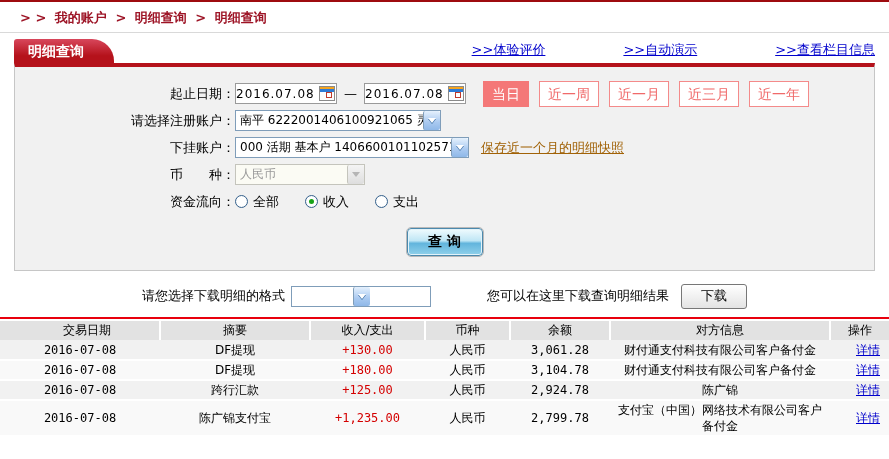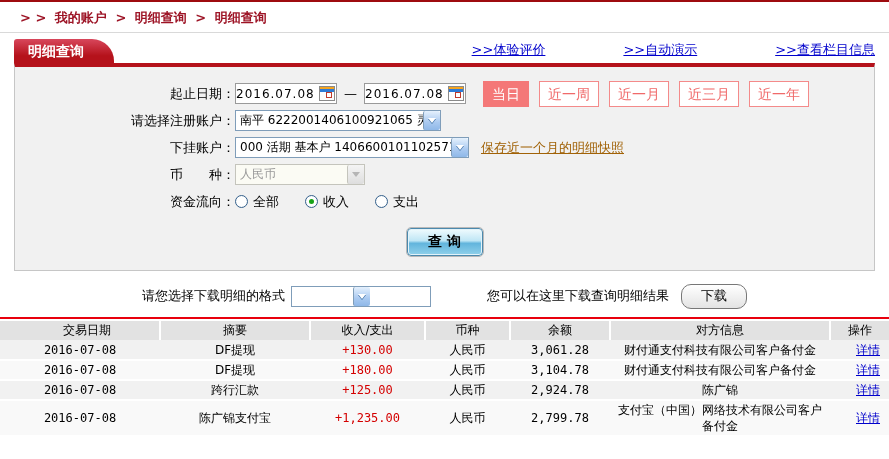--- a/index.html
+++ b/index.html
@@ -121,21 +121,21 @@
   }
 
   .download-row {
     margin-top: 12px; height: 26px;
     display: flex; align-items: center; justify-content: center;
   }
   .dl-label { margin-right: 6px; }
   .dl-hint { margin-left: 56px; margin-right: 12px; }
   .dl-select { width: 140px; flex-direction: column; }
   .dl-btn {
-    width: 66px; height: 25px; border: 1px solid #777; border-radius: 10px;
+    width: 66px; height: 25px; border: 1px solid #777; border-radius: 3px;
     background: linear-gradient(#ffffff, #e3e3e3);
     font-family: inherit; font-size: 13px; cursor: pointer;
   }
 
   .red-rule { height: 2px; background: #e8000d; margin-top: 8px; }
 
   table { width: 889px; border-collapse: collapse; margin-top: 2px; font-size: 12px; table-layout: fixed; }
   thead th {
     background: #e2e2e2; font-weight: normal; height: 19px;
     border-left: 2px solid #fff; padding: 1px 2px; text-align: center;

